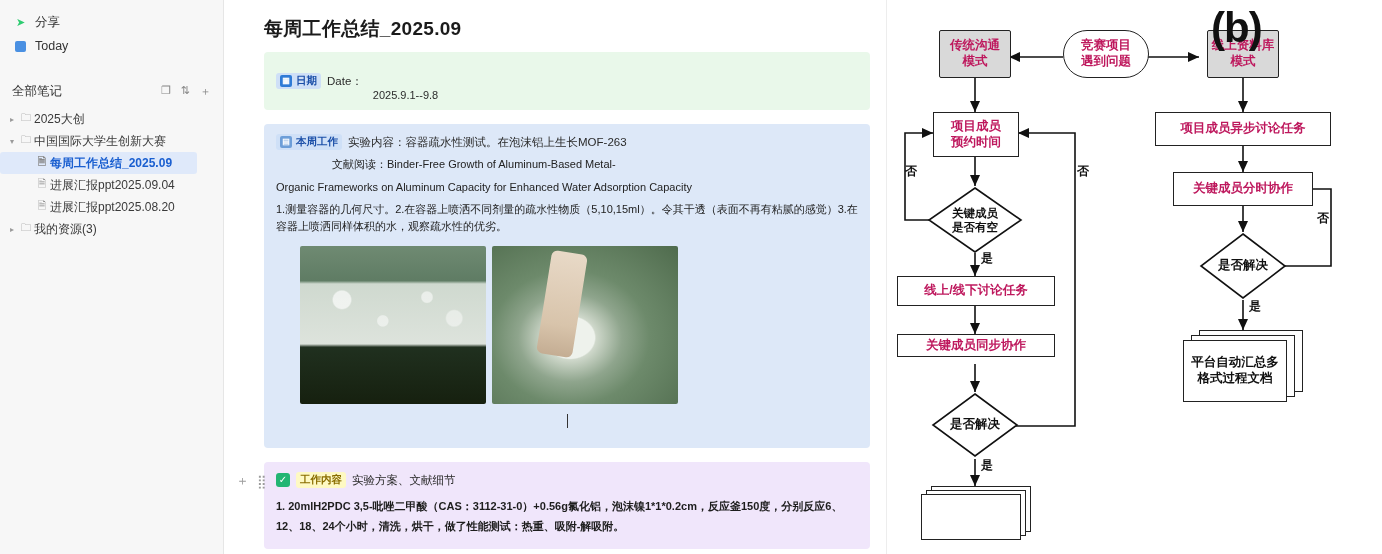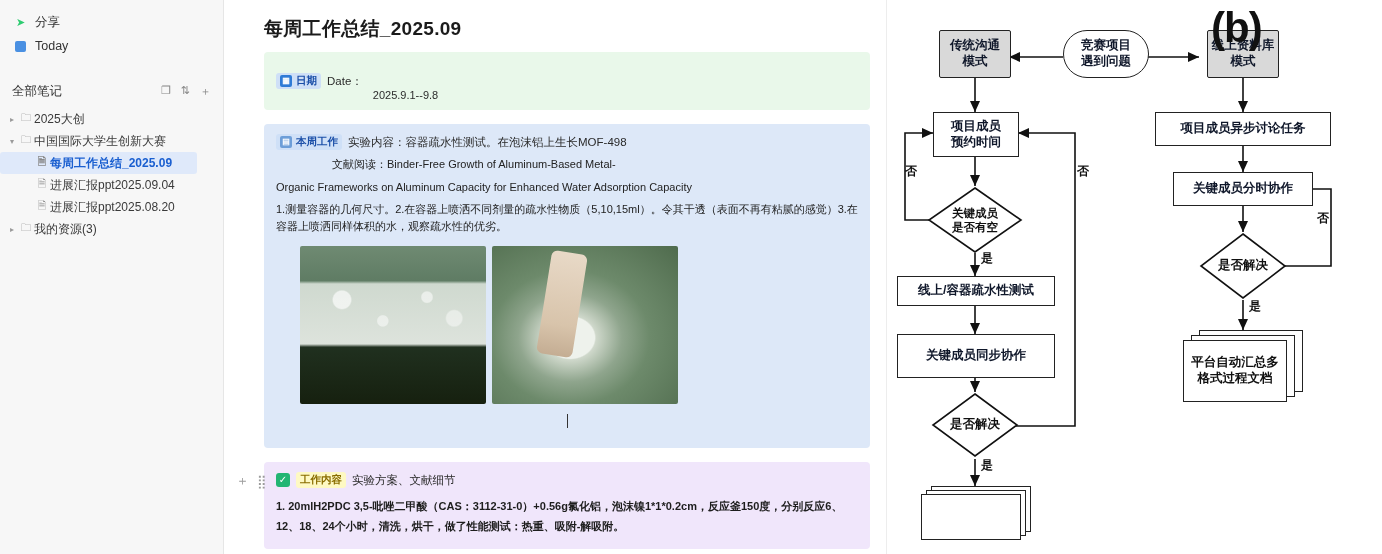--- a/index.html
+++ b/index.html
@@ -141,21 +141,21 @@
   }
 
   
   .flow {
     width: 496px; height: 554px; position: relative;
     background: #fff; border-left: 1px solid #ededed;
   }
   .flow svg { position:absolute; left:0; top:0; }
   .fnode {
     position:absolute; display:flex; align-items:center; justify-content:center; text-align:center;
-    font-size: 12.5px; font-weight: bold; color:#0f172a; line-height: 1.25;
+    font-size: 12.5px; font-weight: bold; color:#be185d; line-height: 1.25;
     border: 1.4px solid #222; background:#fff;
   }
   .fnode.gray { background:#d9d9d9; }
   .flabel {
     position:absolute; font-size: 12px; font-weight: bold; color:#111;
   }
   .diamond-wrap { position:absolute; }
   .diamond-wrap .txt {
     position:absolute; left:0; top:0; width:100%; height:100%;
     display:flex; align-items:center; justify-content:center; text-align:center;
@@ -244,21 +244,21 @@
           <span class="date-text">2025.9.1--9.8</span>
         </div>
       </div>
 
       <div class="block b-blue">
         <div class="tagline">
           <span class="tag">
             <span class="tag-ico doc">▤</span>
             <span>本周工作</span>
           </span>
-          <span>实验内容：容器疏水性测试。在泡沫铝上生长MOF-498</span>
+          <span>实验内容：容器疏水性测试。在泡沫铝上生长MOF-263</span>
         </div>
         <div class="para indent">文献阅读：Binder-Free Growth of Aluminum-Based Metal-</div>
         <div class="para lit">Organic Frameworks on Aluminum Capacity for Enhanced Water Adsorption Capacity</div>
         <div class="para">1.测量容器的几何尺寸。2.在容器上喷洒不同剂量的疏水性物质（5,10,15ml）。令其干透（表面不再有粘腻的感觉）3.在容器上喷洒同样体积的水，观察疏水性的优劣。</div>
         <div class="imgs">
           <div class="photo p1"></div>
           <div class="photo p2"></div>
         </div>
         <div class="caret-line"></div>
       </div>
@@ -330,23 +330,23 @@
 
     <div class="fnode" style="left:46px; top:112px; width:86px; height:45px;">项目成员<br>预约时间</div>
 
     <div class="diamond-wrap" style="left:40px; top:186px; width:96px; height:68px;">
       <svg width="96" height="68">
           <polygon points="48,2 94,34 48,66 2,34" fill="#fff" stroke="#111" stroke-width="1.6"></polygon>
         </svg>
       <div class="txt" style="font-size:11.5px;">关键成员<br>是否有空</div>
     </div>
 
-    <div class="fnode" style="left:10px; top:276px; width:158px; height:30px;">线上/容器疏水性测试</div>
-
-    <div class="fnode" style="left:10px; top:334px; width:158px; height:44px;">关键成员同步协作</div>
+    <div class="fnode" style="left:10px; top:276px; width:158px; height:30px;">线上/线下讨论任务</div>
+
+    <div class="fnode" style="left:10px; top:334px; width:158px; height:23px;">关键成员同步协作</div>
 
     <div class="diamond-wrap" style="left:44px; top:392px; width:88px; height:66px;">
       <svg width="88" height="66">
           <polygon points="44,2 86,33 44,64 2,33" fill="#fff" stroke="#111" stroke-width="1.6"></polygon>
         </svg>
       <div class="txt">是否解决</div>
     </div>
 
     <div class="stack" style="left:34px; top:486px; width:112px; height:54px;">
       <div class="sheet" style="left:10px; top:0; width:100px; height:46px;"></div>

